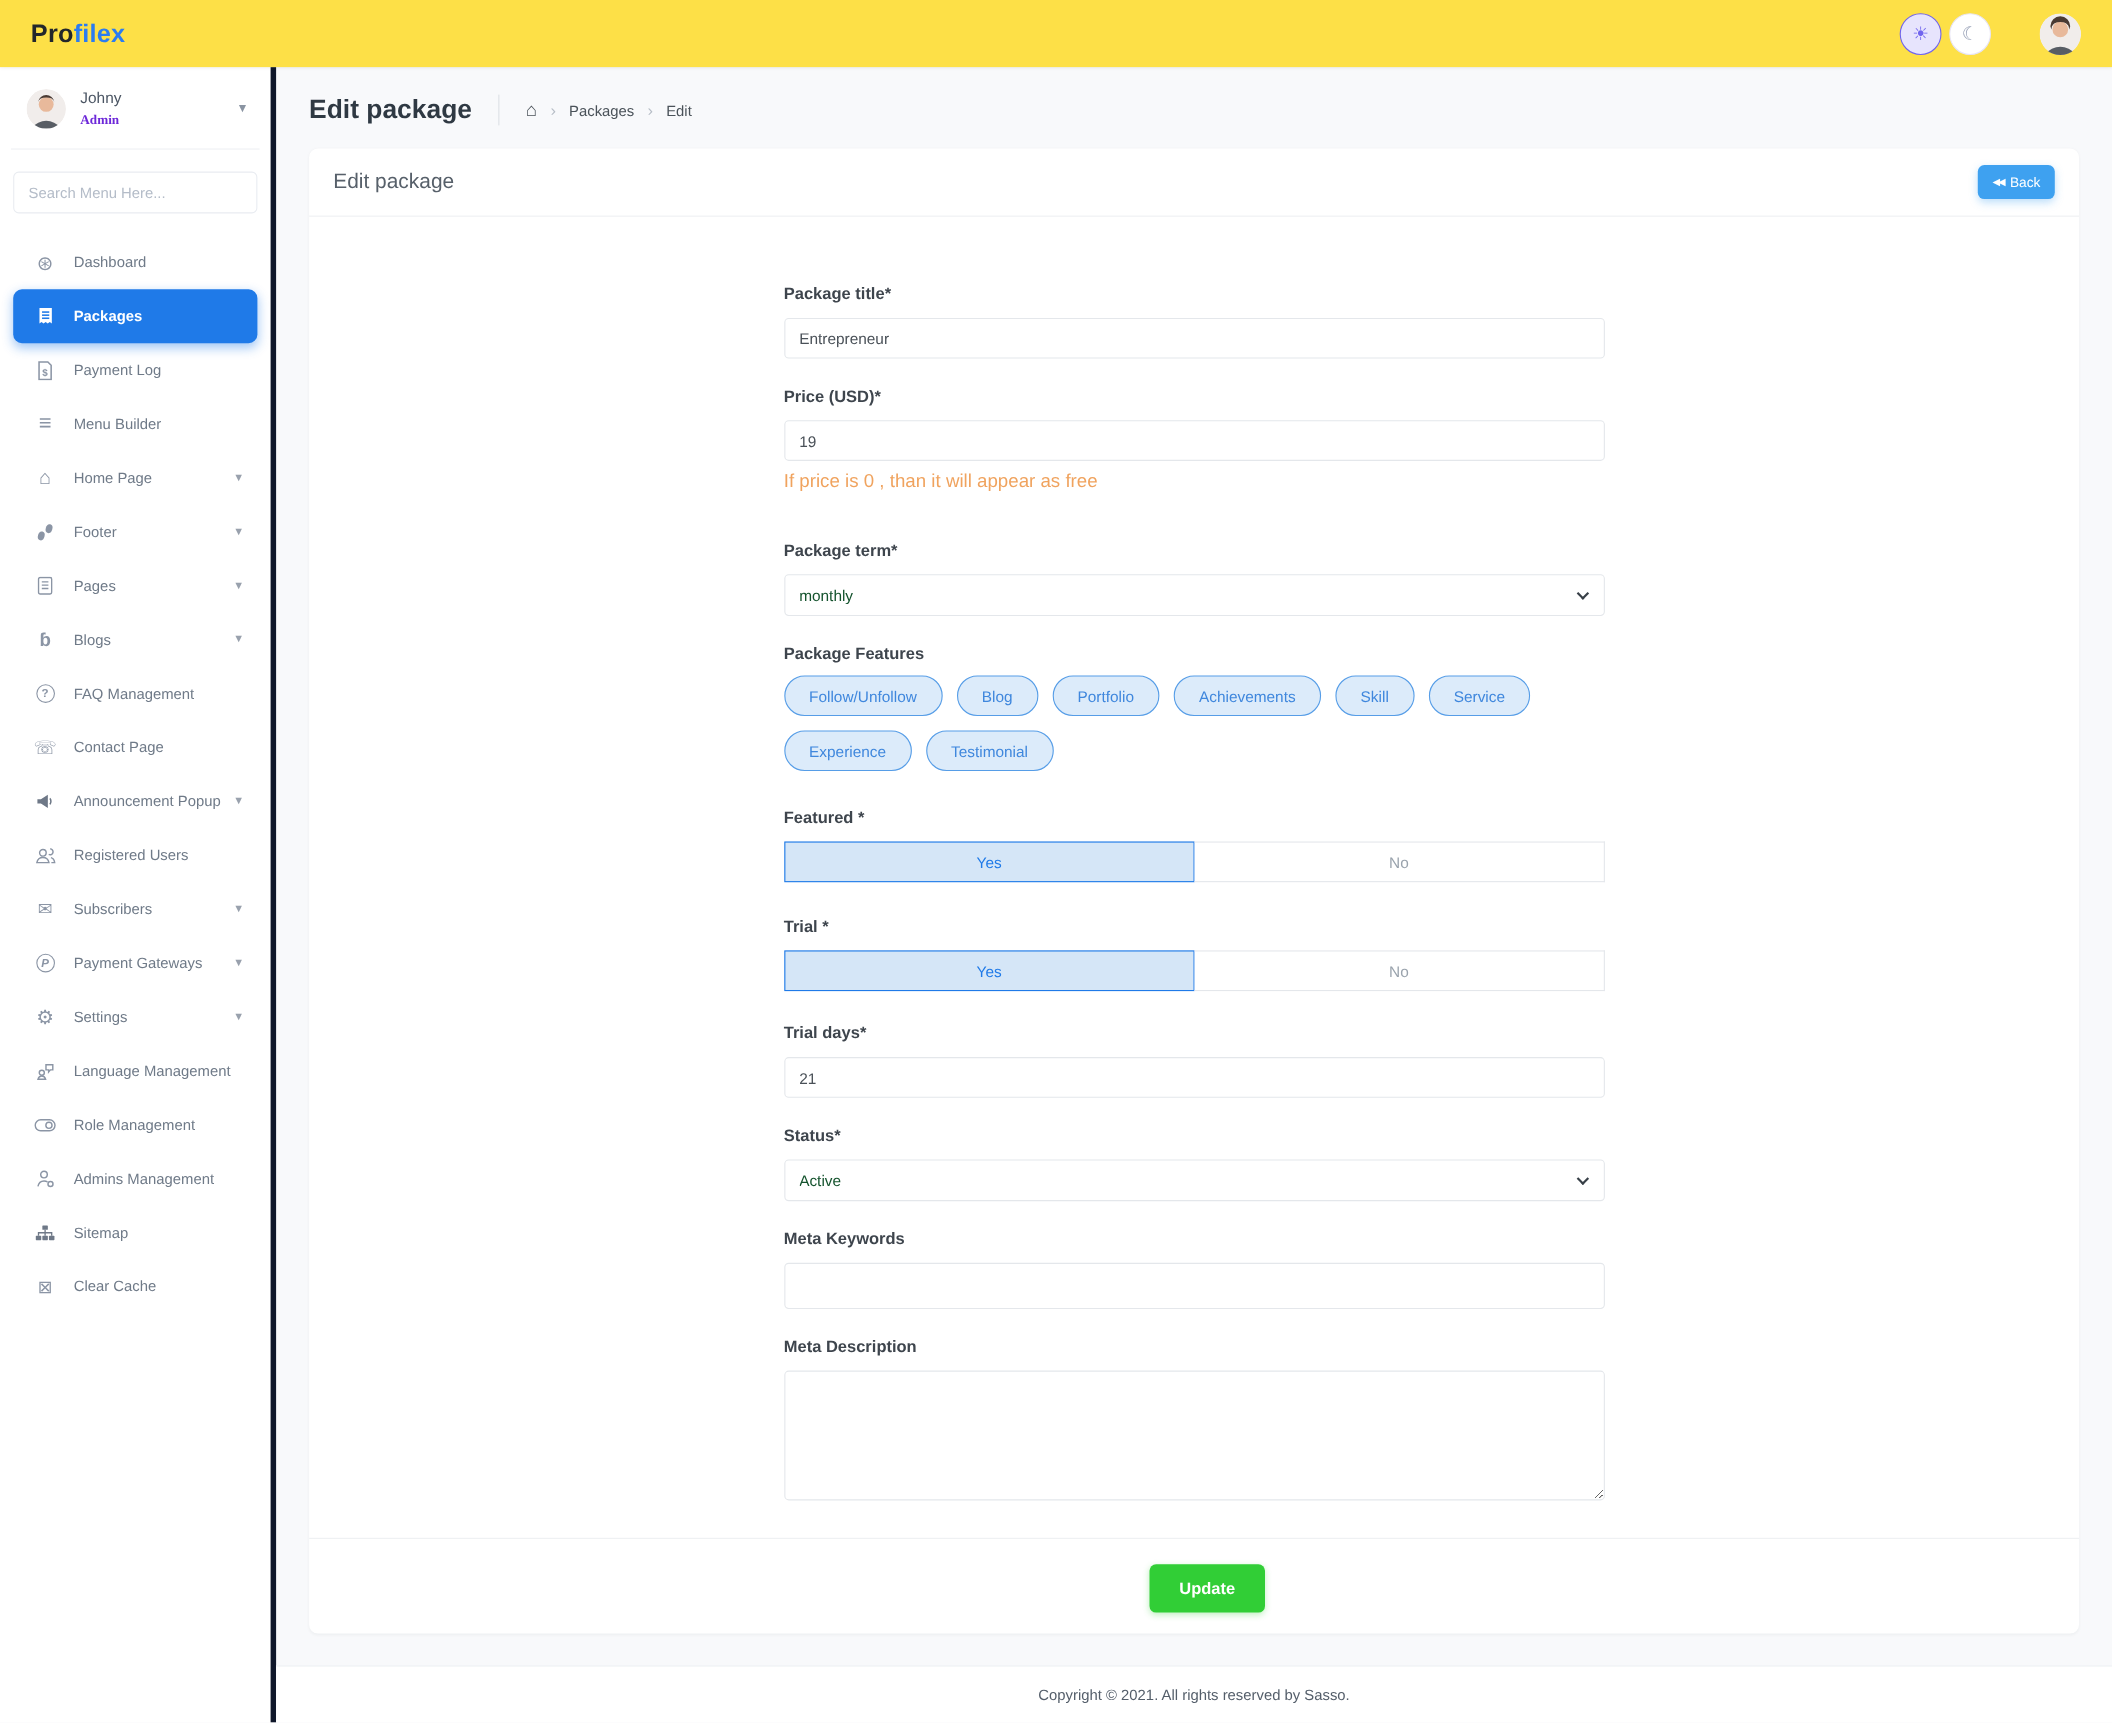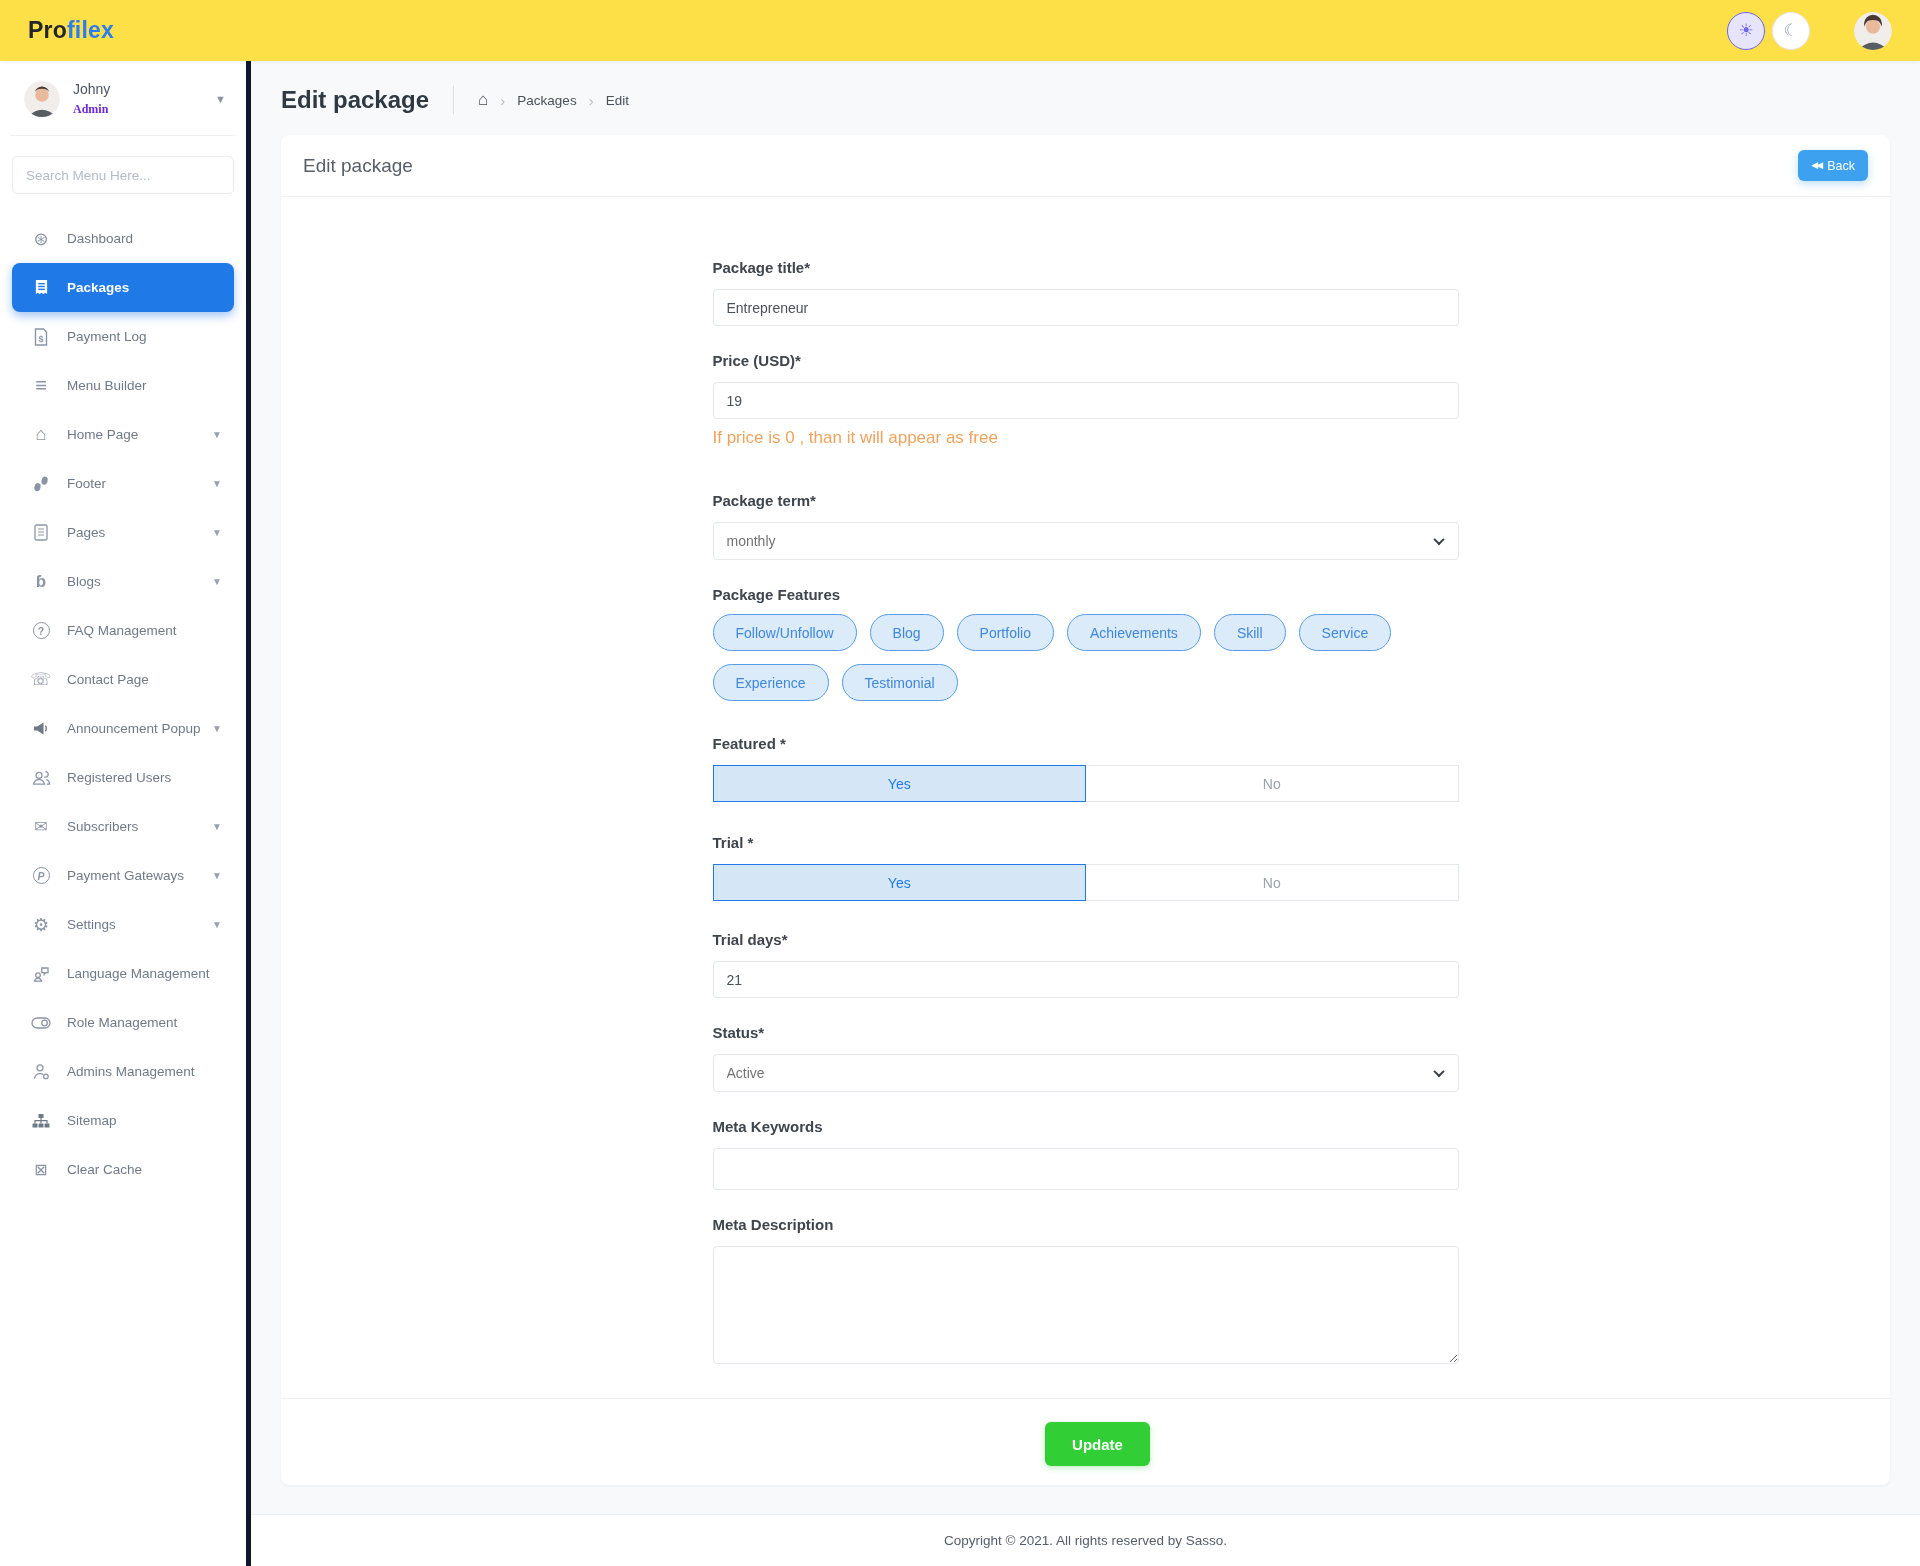--- a/index.html
+++ b/index.html
@@ -73,21 +73,21 @@
   .form { width:746px; margin:0 auto; }
   .f-group { margin-bottom:26px; }
   .f-label { font-size:15px; font-weight:700; color:#3e454d; margin-bottom:13px; }
   .f-input { width:100%; height:37px; border:1px solid #e4e7eb; border-radius:4px; padding:0 13px;
              font-size:14px; color:#4a5158; outline:none; font-family:"Liberation Sans", sans-serif; }
   .f-input.tall { height:42px; }
   .f-hint { margin-top:9px; font-size:17px; color:#f0a35e; }
   .sel-wrap { position:relative; }
   select.f-select { appearance:none; -webkit-appearance:none; width:100%; height:38px;
                     border:1px solid #e4e7eb; border-radius:4px; padding:0 13px; font-size:14px;
-                    color:#737373; background:#fff; outline:none; cursor:pointer;
+                    color:#14532d; background:#fff; outline:none; cursor:pointer;
                     font-family:"Liberation Sans", sans-serif; }
   .sel-caret { position:absolute; right:16px; top:50%; width:8px; height:8px;
                border-right:2.2px solid #373f47; border-bottom:2.2px solid #373f47;
                transform:translateY(-68%) rotate(45deg); pointer-events:none; }
   .gap-lg { margin-top:44px; }
 
   .pills { display:flex; flex-wrap:wrap; gap:13px; }
   .pill { height:37px; padding:0 22px; border-radius:19px; background:#dcebfa; border:1px solid #569de7;
           color:#3f87dd; font-size:14px; display:flex; align-items:center; cursor:pointer; }
 

